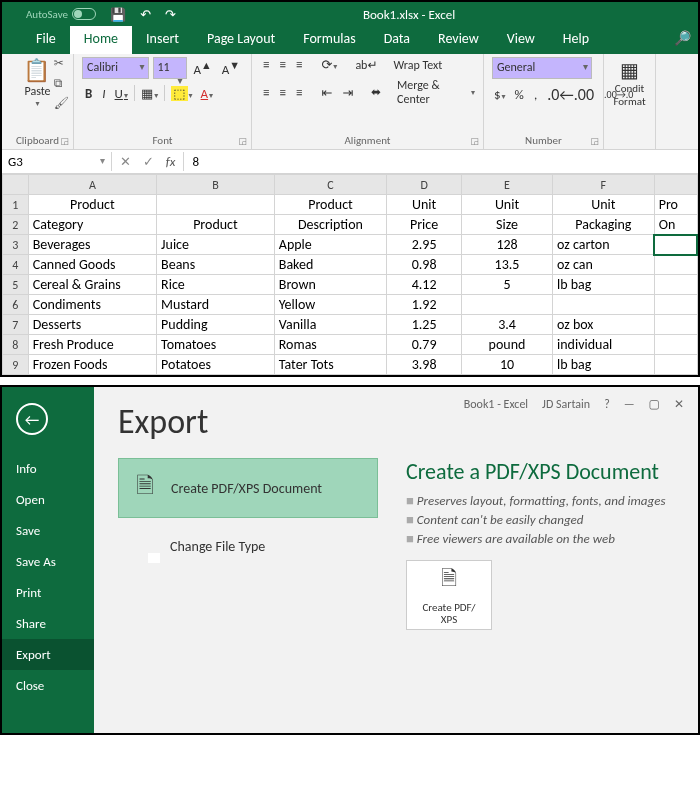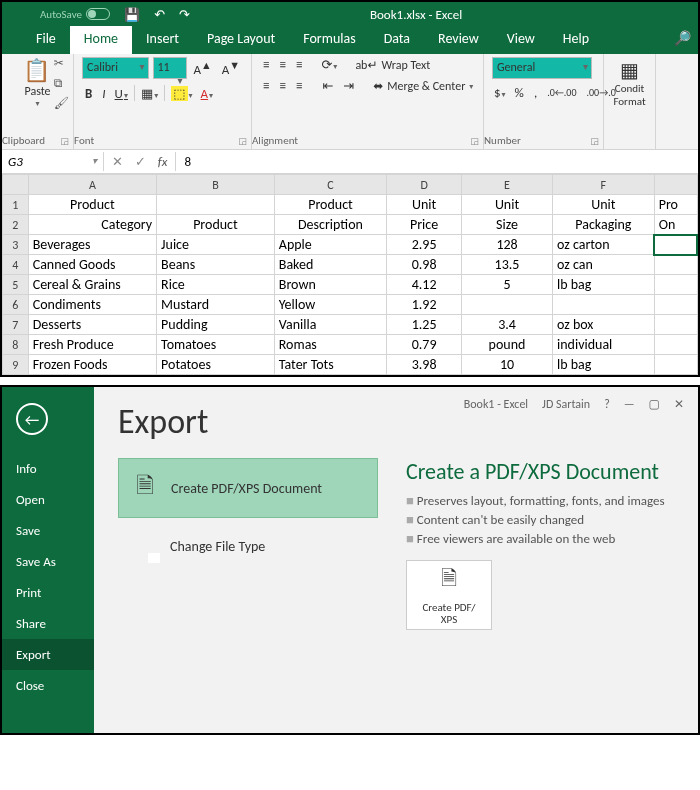--- a/index.html
+++ b/index.html
@@ -1,59 +1,59 @@
 <!DOCTYPE html>
 <html><head>
 <meta charset="utf-8">
 <style>
   * { box-sizing: border-box; margin: 0; padding: 0; font-family: "Segoe UI", Calibri, Arial, sans-serif; }
   body { background: #fff; width: 700px; }
 
   
   .panel { border: 2px solid #000; margin: 0 0 8px 0; overflow: hidden; }
   .titlebar { background: #0e6b3e; height: 24px; display: flex; align-items: center; color: #fff; font-size: 12px; }
-  .autosave { color: #9fd6ba; margin-left: 38px; font-size: 11px; display: flex; align-items: center; gap: 4px; }
+  .autosave { color: #9fd6ba; margin-left: 24px; font-size: 11px; display: flex; align-items: center; gap: 4px; }
   .autosave .pill { width: 24px; height: 12px; border: 1px solid #9fd6ba; border-radius: 6px; position: relative; }
   .autosave .pill::before { content:""; width:8px; height:8px; border-radius:50%; background:#9fd6ba; position:absolute; left:1px; top:1px; }
   .tb-icons { display:flex; gap:14px; margin-left:14px; align-items:center; }
   .tb-icons span { font-size:13px; color:#fff; }
   .doc-title { flex:1; text-align:center; color:#fff; font-size:13px; padding-right:56px; }
 
   .ribbon-tabs { background:#0e6b3e; height:28px; display:flex; color:#fff; font-size:14px; padding-left:20px; }
   .ribbon-tabs .tab { padding:4px 14px 0 14px; cursor:pointer; }
   .ribbon-tabs .tab.active { background:#fff; color:#0e6b3e; }
   .ribbon-tabs .help-icon { margin-left:auto; padding:4px 6px 0 6px; font-size:14px; }
 
   .ribbon { background:#f3f3f3; border-bottom:1px solid #d4d4d4; height:96px; display:flex; }
   .rgroup { border-right:1px solid #d4d4d4; padding:3px 8px 0 8px; display:flex; flex-direction:column; position:relative; }
-  .rgroup .label { position:absolute; bottom:2px; left:0; right:0; text-align:left; font-size:11px; color:#666; }
+  .rgroup .label { position:absolute; bottom:2px; left:0; right:0; text-align:center; font-size:11px; color:#666; }
   .rgroup .dlg { position:absolute; bottom:3px; right:4px; font-size:9px; color:#888; }
 
   .clip-grp { width:72px; }
   .clip-grp .paste { display:flex; flex-direction:column; align-items:center; font-size:12px; color:#333; }
   .clip-grp .paste .ico { font-size:22px; color:#c86b1d; }
   .clip-grp .side { position:absolute; top:2px; right:4px; display:flex; flex-direction:column; gap:6px; font-size:12px; color:#555; }
 
   .font-grp { width:178px; }
   .row { display:flex; align-items:center; gap:4px; margin-bottom:6px; }
-  .sel { background:#14b8a6; border:1px solid #bbb; font-size:12px; height:22px; padding:2px 16px 2px 4px; position:relative; color:#333;}
+  .sel { background:#c4b5fd; border:1px solid #bbb; font-size:12px; height:22px; padding:2px 16px 2px 4px; position:relative; color:#333;}
   .sel::after { content:"▾"; position:absolute; right:3px; font-size:10px; color:#666;}
   .btn-sm { font-size:13px; color:#333; padding:0 3px; cursor:pointer; }
   .btn-drop { font-size:13px; color:#333; padding:0 2px; position:relative; }
   .btn-drop::after { content:"▾"; font-size:8px; margin-left:1px; color:#666;}
 
   .align-grp { width:232px; }
-  .wrap-row { display:flex; align-items:center; font-size:12px; color:#333; gap:4px; }
+  .wrap-row { display:flex; align-items:center; font-size:12px; color:#333; gap:16px; }
 
   .num-grp { width:120px; }
   .cond-grp { width:52px; text-align:center; font-size:11px; color:#333; padding-top:4px;}
   .cond-grp .ico { font-size:20px; }
 
   .namebox-row { display:flex; align-items:center; border-bottom:1px solid #d4d4d4; height:24px; background:#fff; font-size:13px; }
-  .namebox { width:102px; border-right:1px solid #d4d4d4; padding:2px 6px; position:relative;font-style:italic;}
+  .namebox { width:110px; border-right:1px solid #d4d4d4; padding:2px 6px; position:relative;}
   .namebox::after { content:"▾"; position:absolute; right:6px; color:#888; font-size:10px;}
   .fx-btns { display:flex; gap:12px; padding:0 8px; color:#888; font-size:13px;}
   .fx-btns .fx { font-style:italic; color:#555;}
   .formula-bar { flex:1; border-left:1px solid #d4d4d4; padding:2px 8px;}
 
   .grid { font-size:14px; color:#000; }
   .grid table { border-collapse:collapse; width:100%; }
   .grid th, .grid td { border:1px solid #d4d4d4; height:20px; padding:0 4px; text-align:left; font-weight:normal; }
   .grid .colhdr th { background:#e6e6e6; text-align:center; font-size:12px; color:#444; }
   .grid .rowhdr { background:#e6e6e6; text-align:center !important; font-size:12px; color:#444; width:24px;}
@@ -72,21 +72,21 @@
   .backmain h1 { font-weight:200; font-size:34px; color:#333; margin-bottom:16px;}
   .export-cols { display:flex; gap:28px; }
   .export-opts { display:flex; flex-direction:column; gap:10px; }
   .opt { display:flex; align-items:center; gap:14px; padding:10px 14px; font-size:14px; color:#333; width:260px; cursor:pointer;}
   .opt.selected { background:#9fd6ba; border:1px solid #7bbf97;}
   .opt .oico { font-size:22px; width:24px; text-align:center; }
   .export-detail { font-size:13px; color:#555; }
   .export-detail h2 { color:#0e6b3e; font-weight:400; font-size:22px; margin-bottom:8px;}
   .export-detail ul { list-style:none; }
   .export-detail li::before { content:"■ "; color:#aaa; }
-  .export-detail li { margin-bottom:4px; }
+  .export-detail li { margin-bottom:4px;font-style:italic; }
   .bigbtn { margin-top:14px; background:#fff; border:1px solid #ccc; width:86px; height:70px; display:flex; flex-direction:column; align-items:center; justify-content:center; font-size:11px; gap:4px; color:#333; cursor:pointer;}
   .save-ico { width:20px; height:20px; position:relative; }
   .save-ico::before { content:""; position:absolute; inset:0; background:#5b3a8e; clip-path: polygon(0 0, 80% 0, 100% 20%, 100% 100%, 0 100%);}
   .save-ico::after { content:""; position:absolute; left:4px; top:6px; width:12px; height:10px; background:#fff;}
 </style>
 </head>
 <body>
 
 <div class="panel">
 
@@ -186,21 +186,21 @@
     </div>
 
     <div class="rgroup num-grp">
       <div class="row">
         <div class="sel" style="width:100px">General</div>
       </div>
       <div class="row">
         <span class="btn-drop">$</span>
         <span class="btn-sm">%</span>
         <span class="btn-sm">,</span>
-        <span class="btn-sm" style="font-size:10px">.0←.00</span>
+        <span class="btn-sm" style="font-size:16px">.0←.00</span>
         <span class="btn-sm" style="font-size:10px">.00→.0</span>
       </div>
       <div class="label">Number</div>
       <div class="dlg">◲</div>
     </div>
 
     <div class="rgroup cond-grp">
       <div class="ico">▦</div>
       <div>Condit</div>
       <div>Format</div>
@@ -235,21 +235,21 @@
         <td style="text-align:center">Product</td>
         <td></td>
         <td style="text-align:center">Product</td>
         <td style="text-align:center">Unit</td>
         <td style="text-align:center">Unit</td>
         <td style="text-align:center">Unit</td>
         <td>Pro</td>
       </tr>
       <tr>
         <td class="rowhdr">2</td>
-        <td style="text-align:right">Category</td>
+        <td style="text-align:left">Category</td>
         <td style="text-align:center">Product</td>
         <td style="text-align:center">Description</td>
         <td style="text-align:center">Price</td>
         <td style="text-align:center">Size</td>
         <td style="text-align:center">Packaging</td>
         <td>On</td>
       </tr>
       </tbody>
         <tbody id="data-rows">
           <tr>

